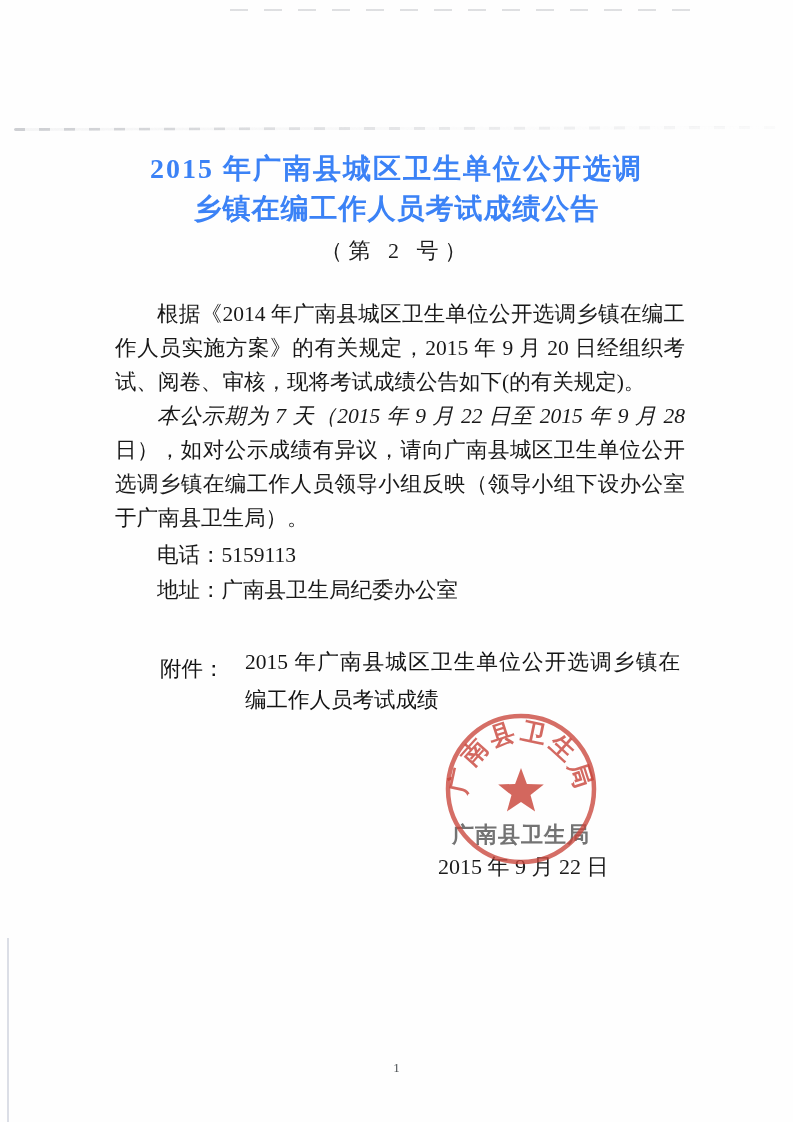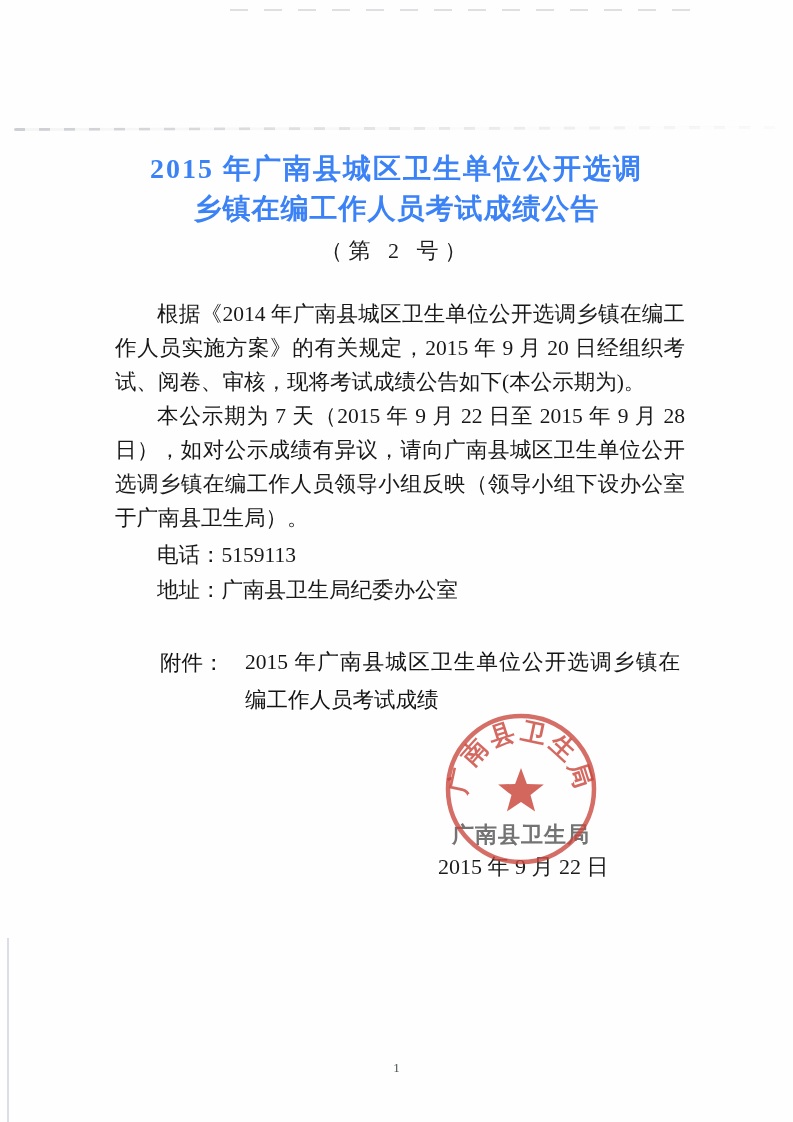--- a/index.html
+++ b/index.html
@@ -21,21 +21,21 @@
   }
   
   .bline {
     position:absolute; left:115px; width:570px;
     font-size:21.5px; color:#181818; line-height:28px;
   }
   .bline.just { text-align:justify; text-align-last:justify; }
   .bline.indent { padding-left:42px; width:528px; }
   .bline.plain { white-space:nowrap; }
   
-  .attach-label { position:absolute; left:160px; font-size:21.5px; white-space:nowrap; }
+  .attach-label { position:absolute; left:160px; font-size:21.5px; white-space:nowrap;margin-top:6px; }
   .attach-line { position:absolute; left:245px; width:435px; font-size:21.5px; line-height:28px; }
   .attach-line.just { text-align:justify; text-align-last:justify; }
   
   .sig-org  { position:absolute; left:452px; top:820px; font-size:22px; letter-spacing:1px; white-space:nowrap; color:#737373;font-weight:bold; }
   .sig-date { position:absolute; left:438px; top:852px; font-size:22px; white-space:nowrap; color:#1b1b1b; }
   .seal-svg { position:absolute; left:436px; top:704px; width:170px; height:170px; }
   
   .page-num { position:absolute; left:0; top:1060px; width:793px; text-align:center;
               font-size:13px; color:#4a4f52; }
   
@@ -64,23 +64,23 @@
   <div class="artifact art-top-dots"></div>
   <div class="artifact art-smudge"></div>
   <div class="artifact art-left-line"></div>
 
   <div class="title-line" style="top:150px;">2015 年广南县城区卫生单位公开选调</div>
   <div class="title-line" style="top:190px; letter-spacing:1px;text-align:center;">乡镇在编工作人员考试成绩公告</div>
   <div class="issue-no" style="top:236px;">（第 2 号）</div>
 
   <div class="bline indent just" style="top:300px;">根据《2014 年广南县城区卫生单位公开选调乡镇在编工</div>
   <div class="bline just" style="top:334px;">作人员实施方案》的有关规定，2015 年 9 月 20 日经组织考</div>
-  <div class="bline plain" style="top:368px;">试、阅卷、审核，现将考试成绩公告如下(本公示期为)。</div>
+  <div class="bline plain" style="top:368px;">试、阅卷、审核，现将考试成绩公告如下(的有关规定)。</div>
 
-  <div class="bline indent just" style="top:402px;">本公示期为 7 天（2015 年 9 月 22 日至 2015 年 9 月 28</div>
+  <div class="bline indent just" style="top:402px;font-style:italic;">本公示期为 7 天（2015 年 9 月 22 日至 2015 年 9 月 28</div>
   <div class="bline just" style="top:470px;">选调乡镇在编工作人员领导小组反映（领导小组下设办公室</div>
   <div class="bline just" style="top:436px;">日），如对公示成绩有异议，请向广南县城区卫生单位公开</div>
   <div class="bline plain" style="top:504px;">于广南县卫生局）。</div>
 
   <div class="bline plain indent" style="top:541px;">电话：5159113</div>
   <div class="bline plain indent" style="top:576px;">地址：广南县卫生局纪委办公室</div>
 
   <div class="attach-label" style="top:648px;">附件：</div>
   <div class="attach-line just" style="top:648px;">2015 年广南县城区卫生单位公开选调乡镇在</div>
   <div class="attach-line" style="top:686px; white-space:nowrap;">编工作人员考试成绩</div>

